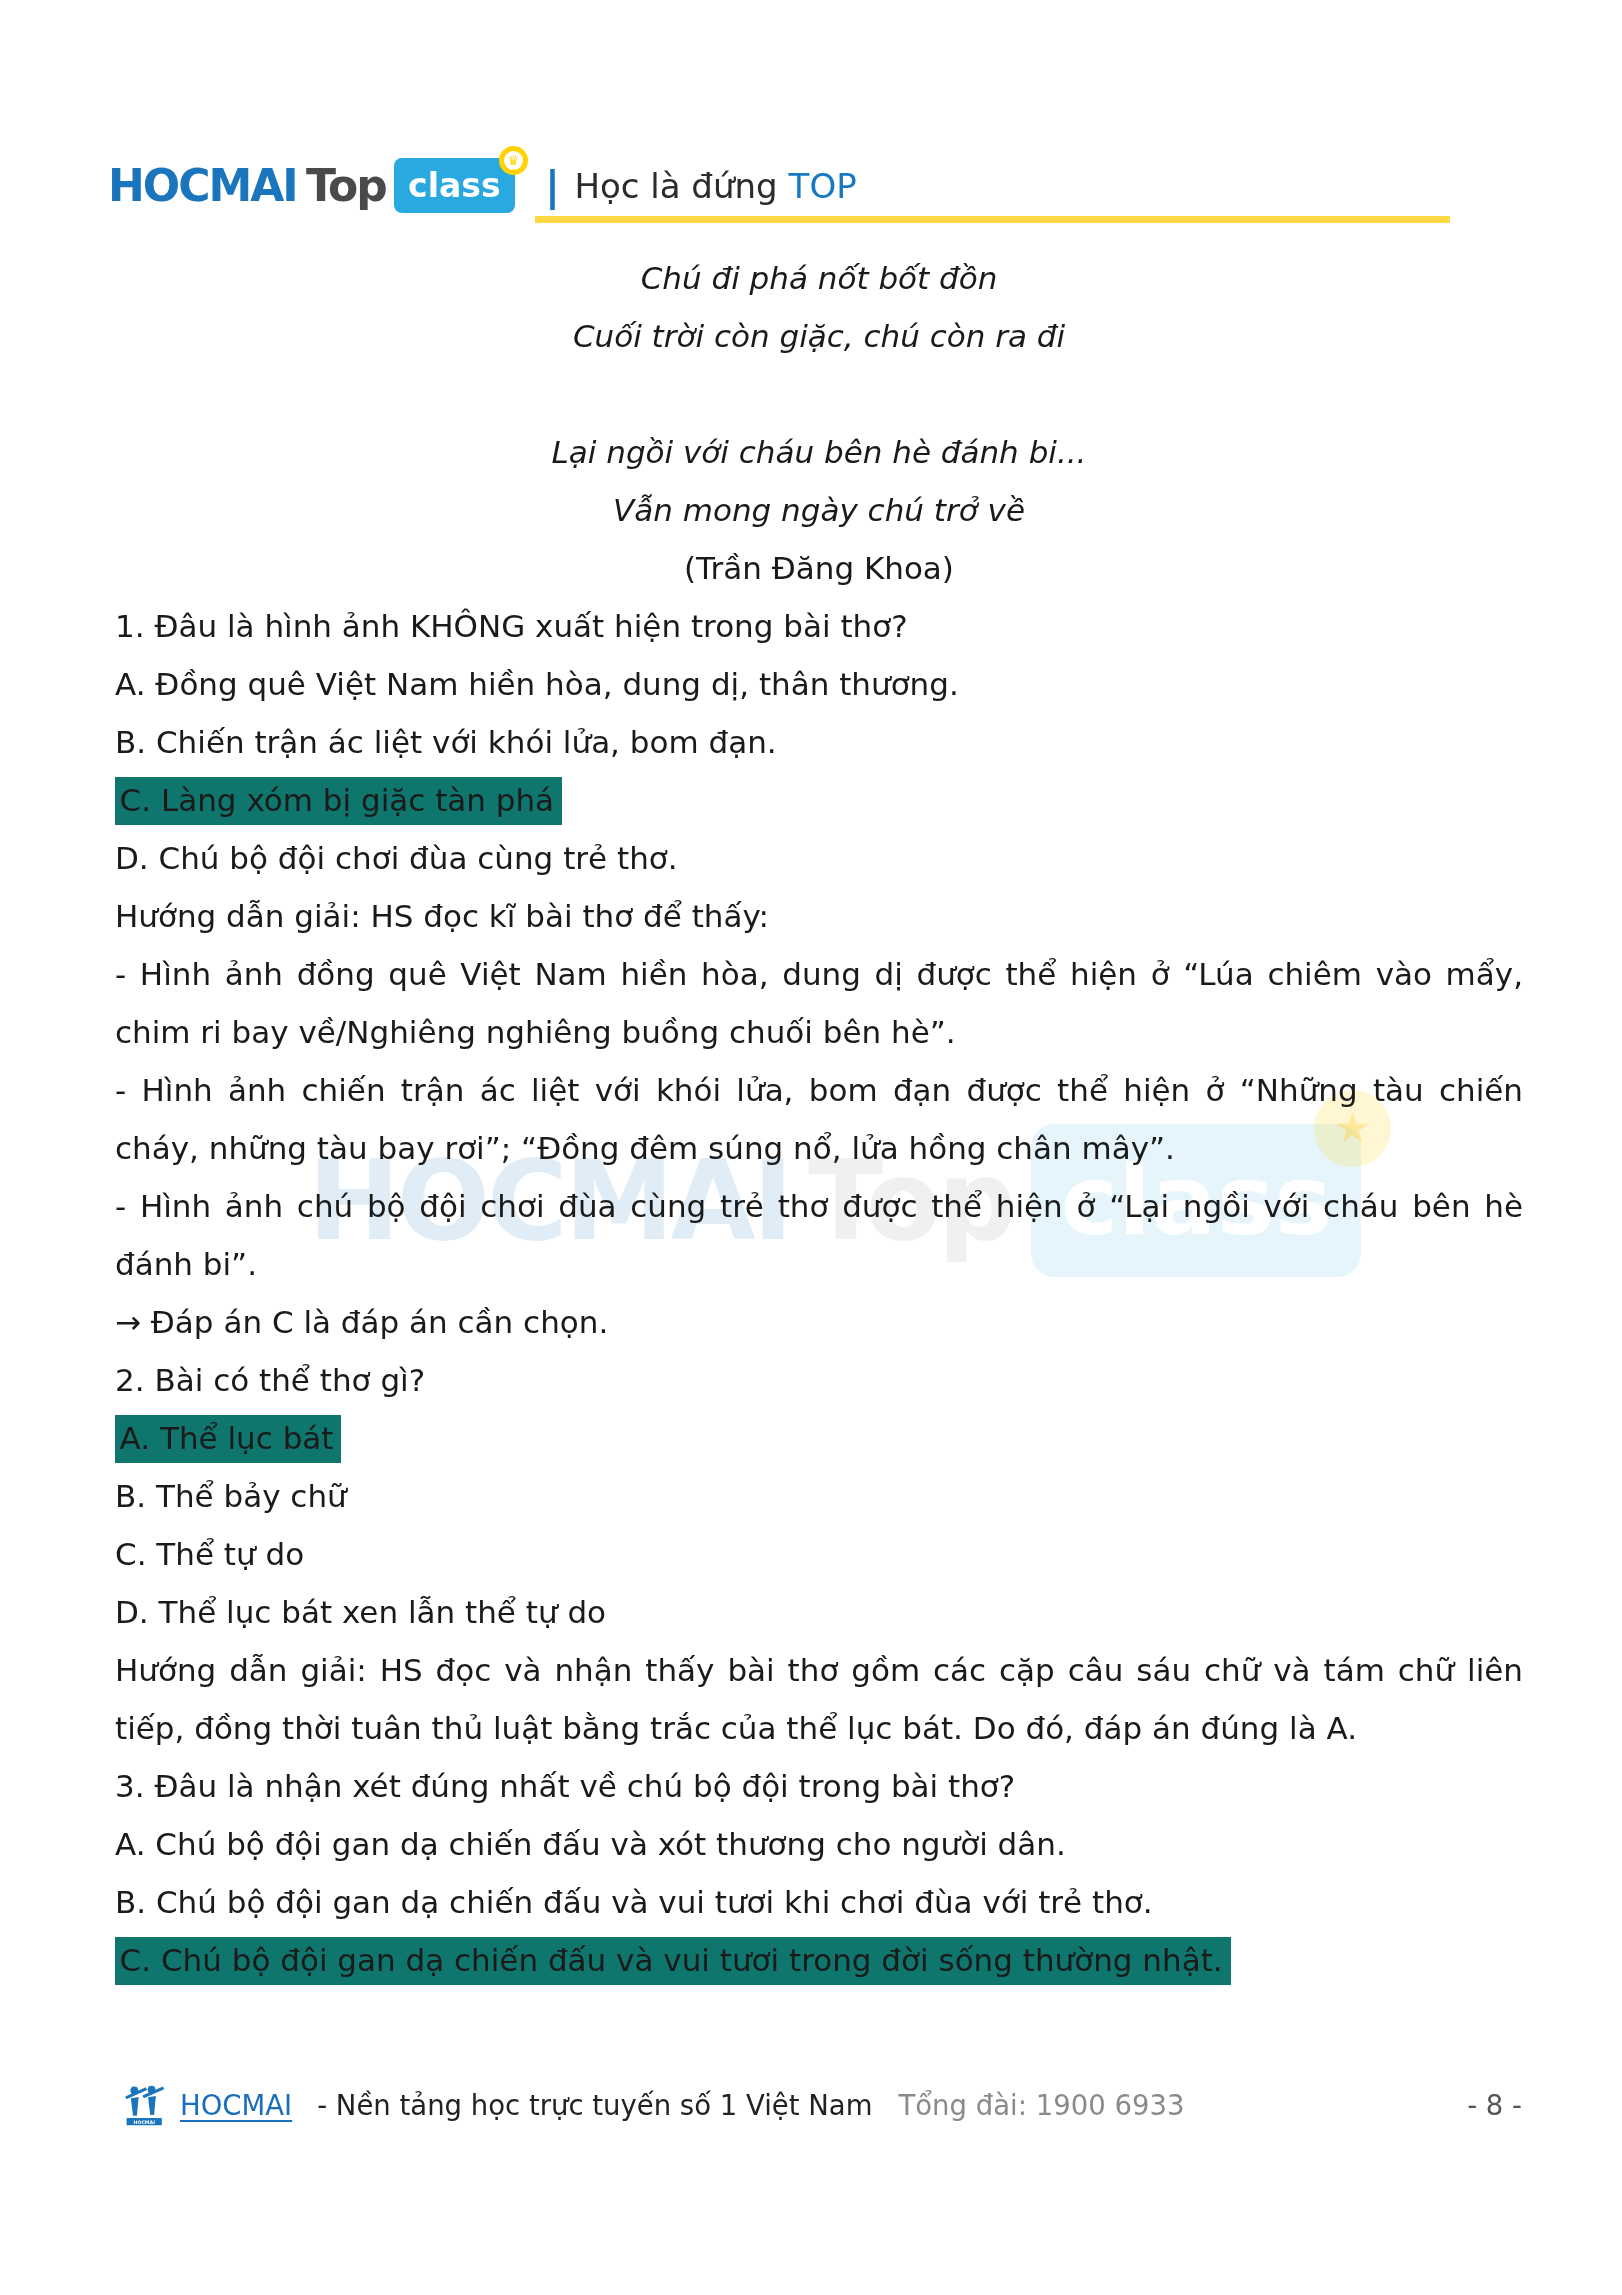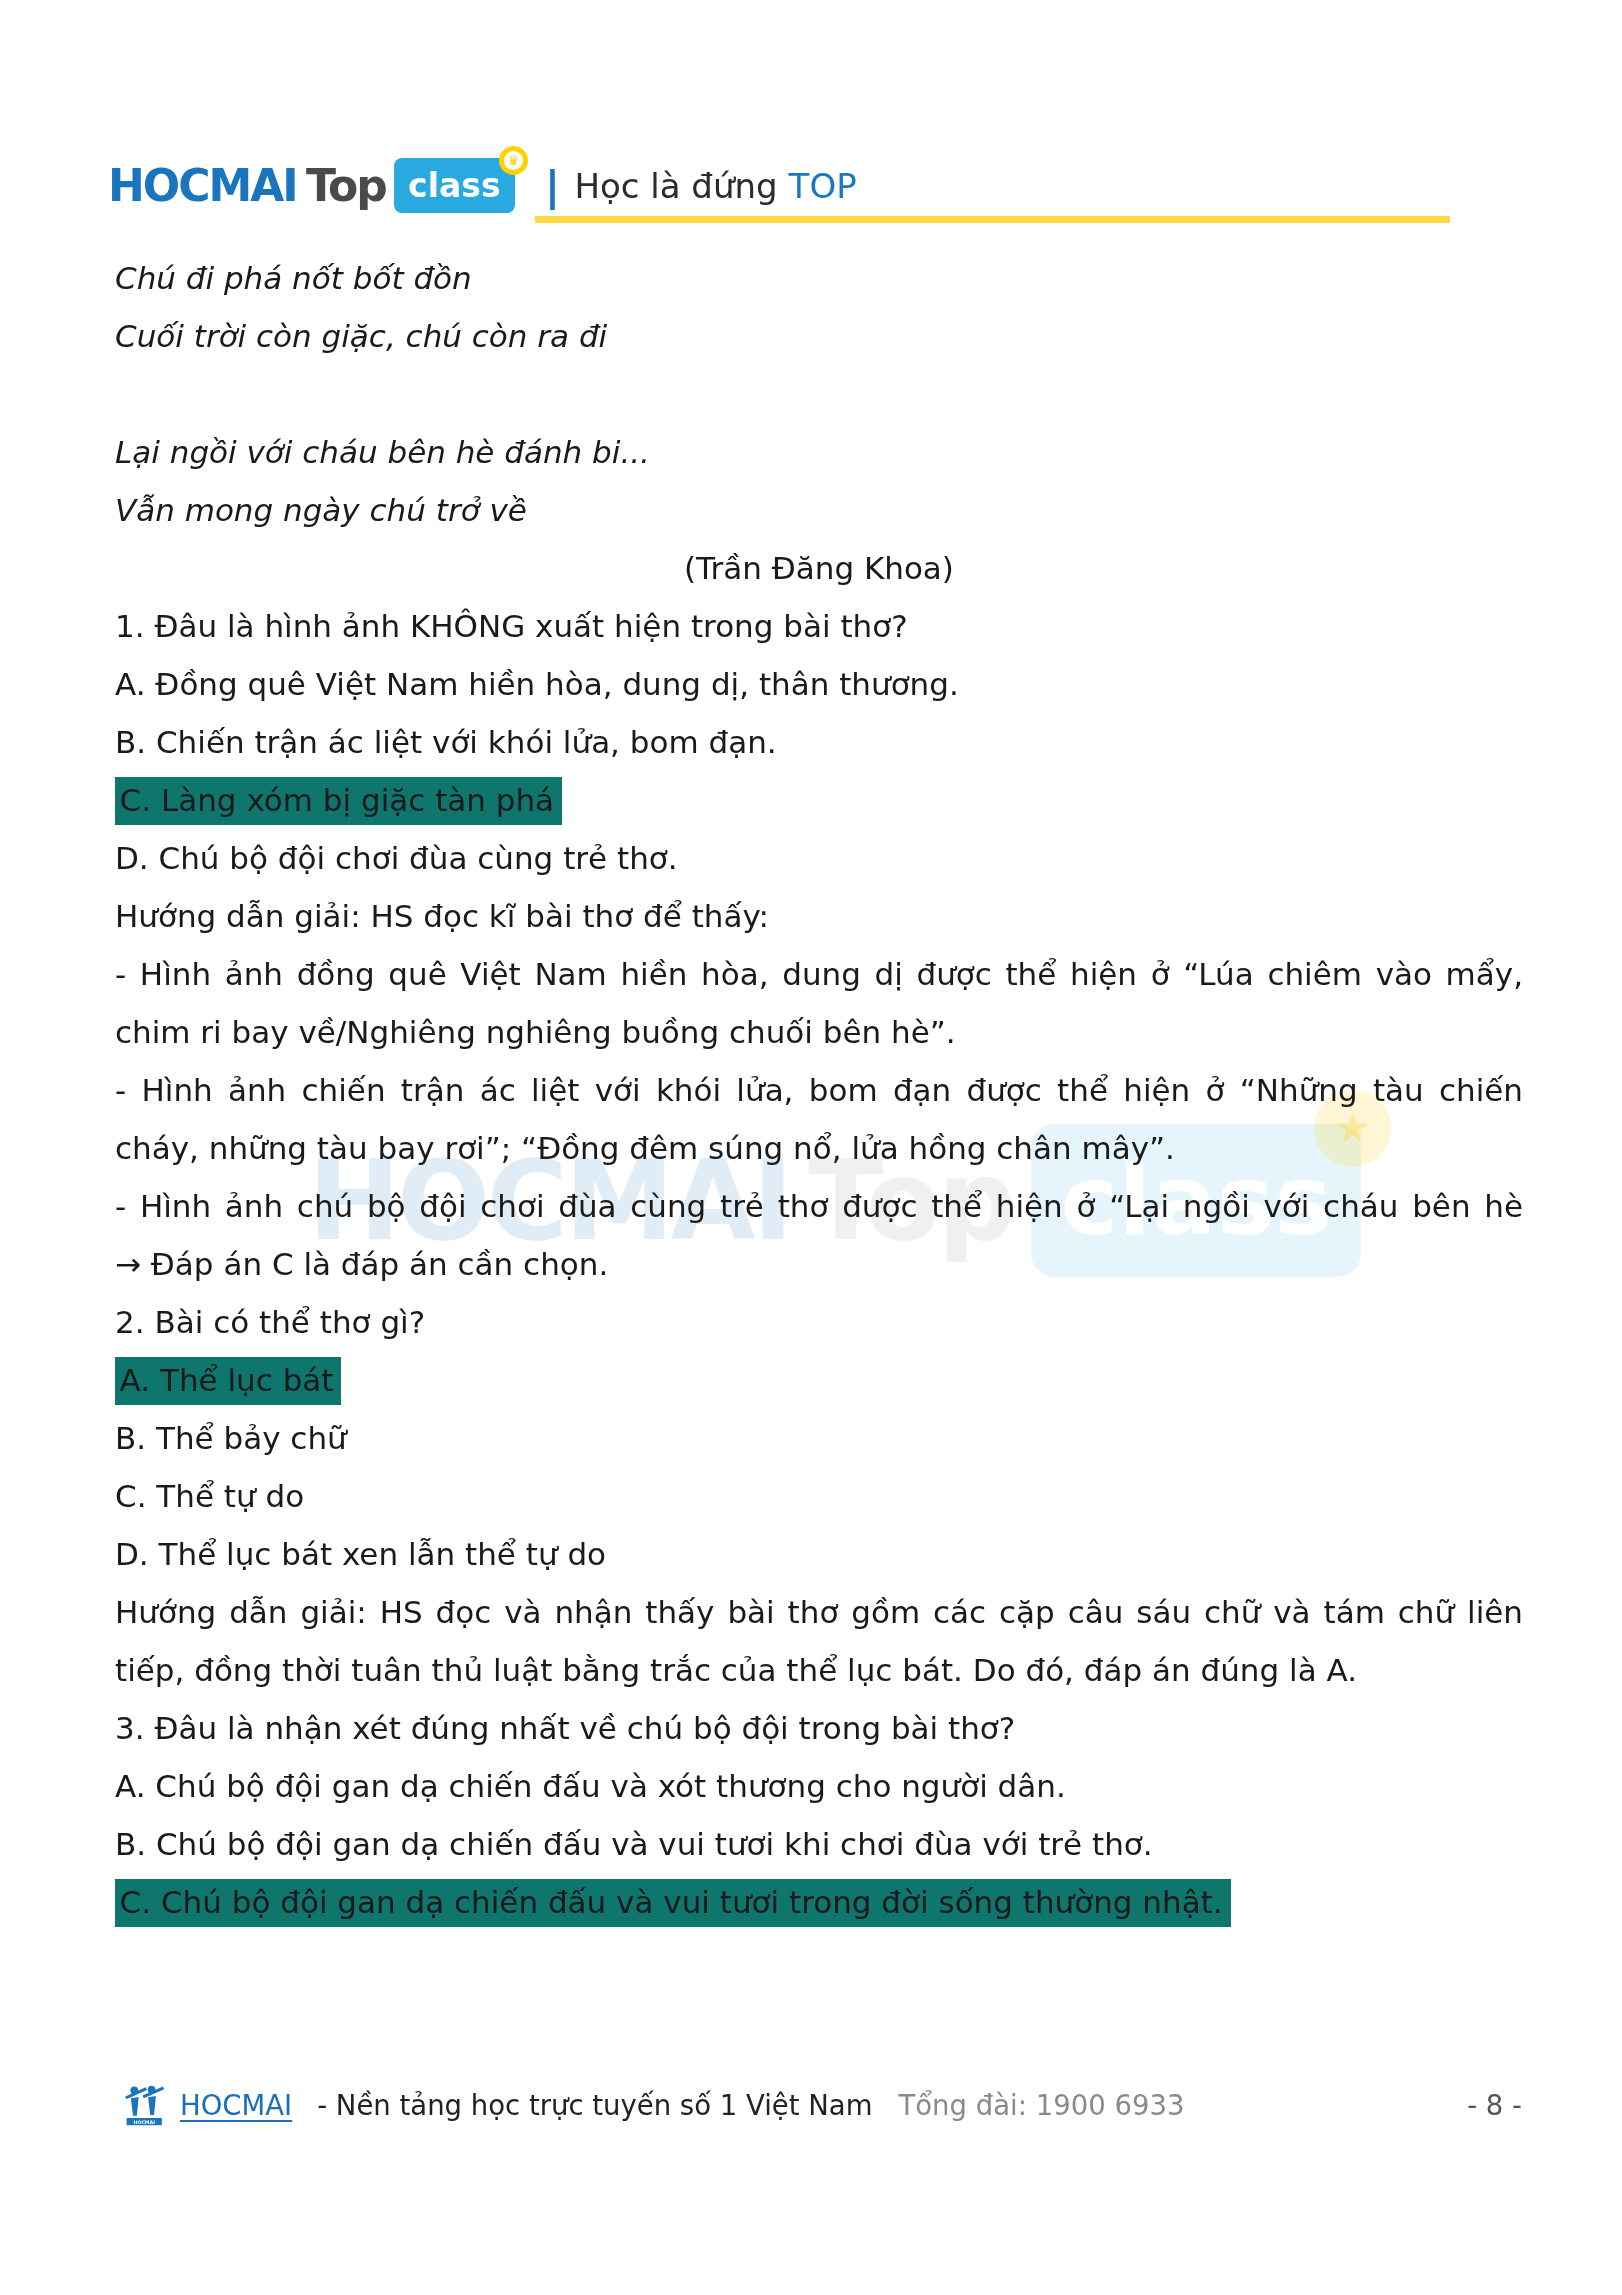--- a/index.html
+++ b/index.html
@@ -29,21 +29,21 @@
                     align-items:center;justify-content:center;font-size:13px;line-height:1;color:#ffd200}
   .tagline{position:absolute;left:545px;top:160px;display:flex;align-items:center;height:52px;
            font-size:34px;color:#2b2b2b;z-index:2}
   .tagline-pipe{font-size:41px;font-weight:700;color:#1b75bc;margin-right:14.4px}
   .tagline-top{color:#1778c3;margin-left:11px}
   .rule{position:absolute;left:535px;top:216px;width:915px;height:7.2px;background:#fed943;z-index:2}
 
   
   .content{position:absolute;left:115px;top:249px;width:1408px;font-size:31px;line-height:58px;z-index:1}
   .ln{height:58px;white-space:nowrap}
-  .center{}
+  .center{text-align:center}
   .right{text-align:center}
   .italic{font-style:italic}
   .stretch{text-align:justify;text-align-last:justify;white-space:normal}
   .b{font-weight:400}
   .hl{background:#0f766e;padding:5.2px 7.9px 7.2px 4.6px}
 
   
   .footer{position:absolute;left:124px;right:101px;top:2080px;height:50px;display:flex;
           align-items:center;font-size:27.5px;z-index:2}
   .f-icon{width:43px;height:43px;margin-right:13px;flex:0 0 auto}
@@ -101,20 +101,21 @@
     <div class="ln">B. Chiến trận ác liệt với khói lửa, bom đạn.</div>
     <div class="ln"><span class="hl">C. Làng xóm bị giặc tàn phá</span></div>
     <div class="ln">D. Chú bộ đội chơi đùa cùng trẻ thơ.</div>
 
     <div class="ln"><span class="b">Hướng dẫn giải:</span><span> HS đọc kĩ bài thơ để thấy:</span></div>
     <div class="ln stretch">- Hình ảnh đồng quê Việt Nam hiền hòa, dung dị được thể hiện ở “Lúa chiêm vào mẩy,</div>
     <div class="ln">chim ri bay về/Nghiêng nghiêng buồng chuối bên hè”.</div>
     <div class="ln stretch">- Hình ảnh chiến trận ác liệt với khói lửa, bom đạn được thể hiện ở “Những tàu chiến</div>
     <div class="ln">cháy, những tàu bay rơi”; “Đồng đêm súng nổ, lửa hồng chân mây”.</div>
     <div class="ln stretch">- Hình ảnh chú bộ đội chơi đùa cùng trẻ thơ được thể hiện ở “Lại ngồi với cháu bên hè</div>
+    <div class="ln">đánh bi”.</div>
     <div class="ln"><span class="b">→</span><span> Đáp án C là đáp án cần chọn.</span></div>
 
     <div class="ln">2. Bài có thể thơ gì?</div>
     <div class="ln"><span class="hl">A. Thể lục bát</span></div>
     <div class="ln">B. Thể bảy chữ</div>
     <div class="ln">C. Thể tự do</div>
     <div class="ln">D. Thể lục bát xen lẫn thể tự do</div>
     <div class="ln stretch"><span class="b">Hướng dẫn giải:</span><span> HS đọc và nhận thấy bài thơ gồm các cặp câu sáu chữ và tám chữ liên</span></div>
     <div class="ln">tiếp, đồng thời tuân thủ luật bằng trắc của thể lục bát. Do đó, đáp án đúng là A.</div>
 

